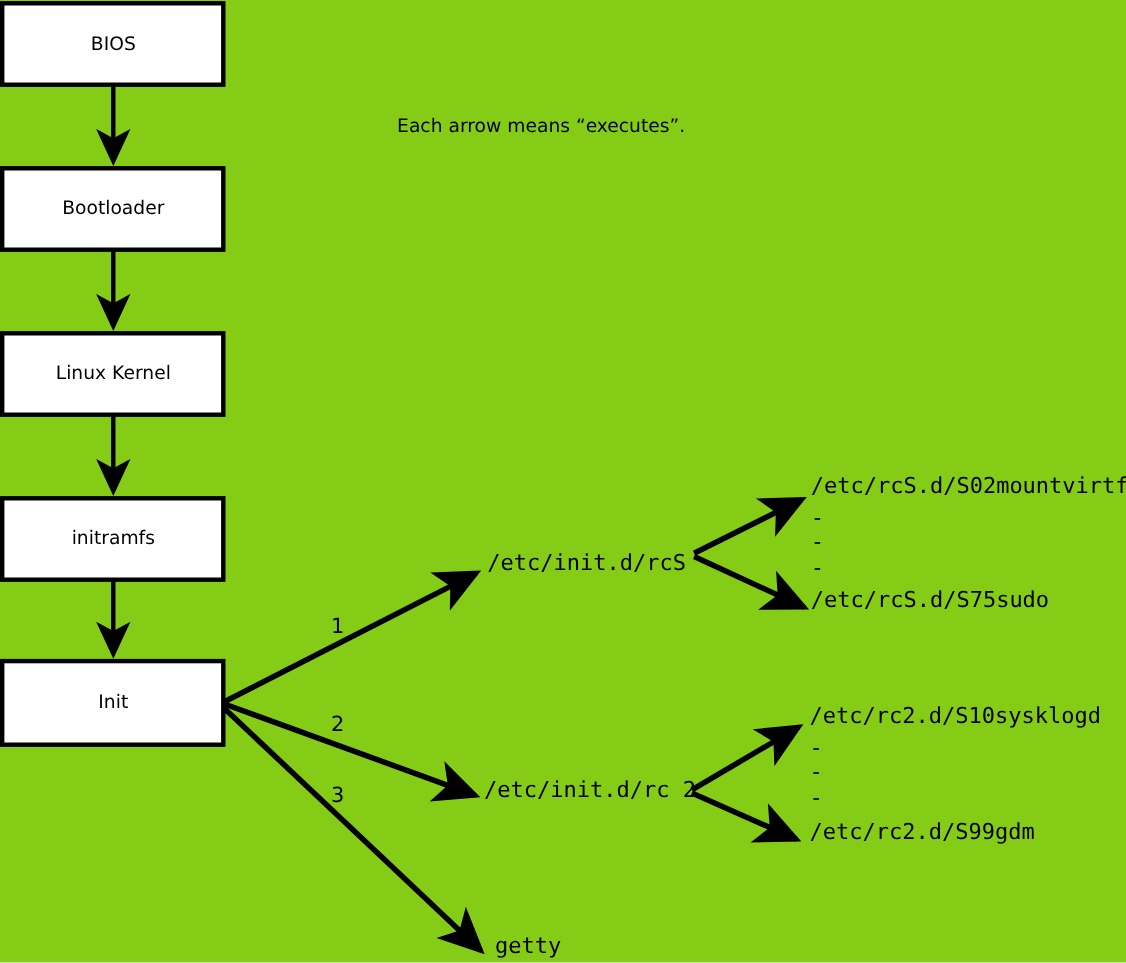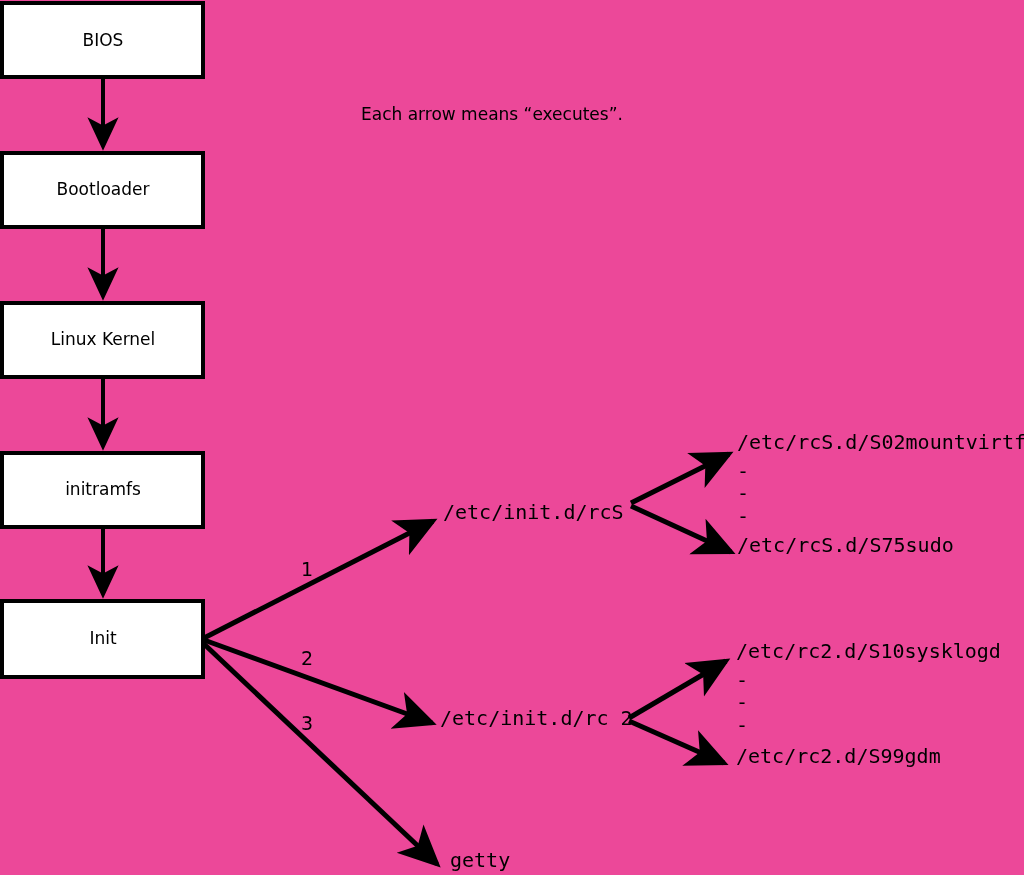--- a/index.html
+++ b/index.html
@@ -4,21 +4,21 @@
 <style>
   html, body {
     margin: 0;
     padding: 0;
     background: #ffffff;
   }
   #canvas {
     position: relative;
     width: 1024px;
     height: 875px;
-    background: #ec4899;
+    background: #84cc16;
     overflow: hidden;
     font-family: "Liberation Sans", sans-serif;
   }
   svg.layer {
     position: absolute;
     left: 0;
     top: 0;
     width: 1024px;
     height: 875px;
   }

